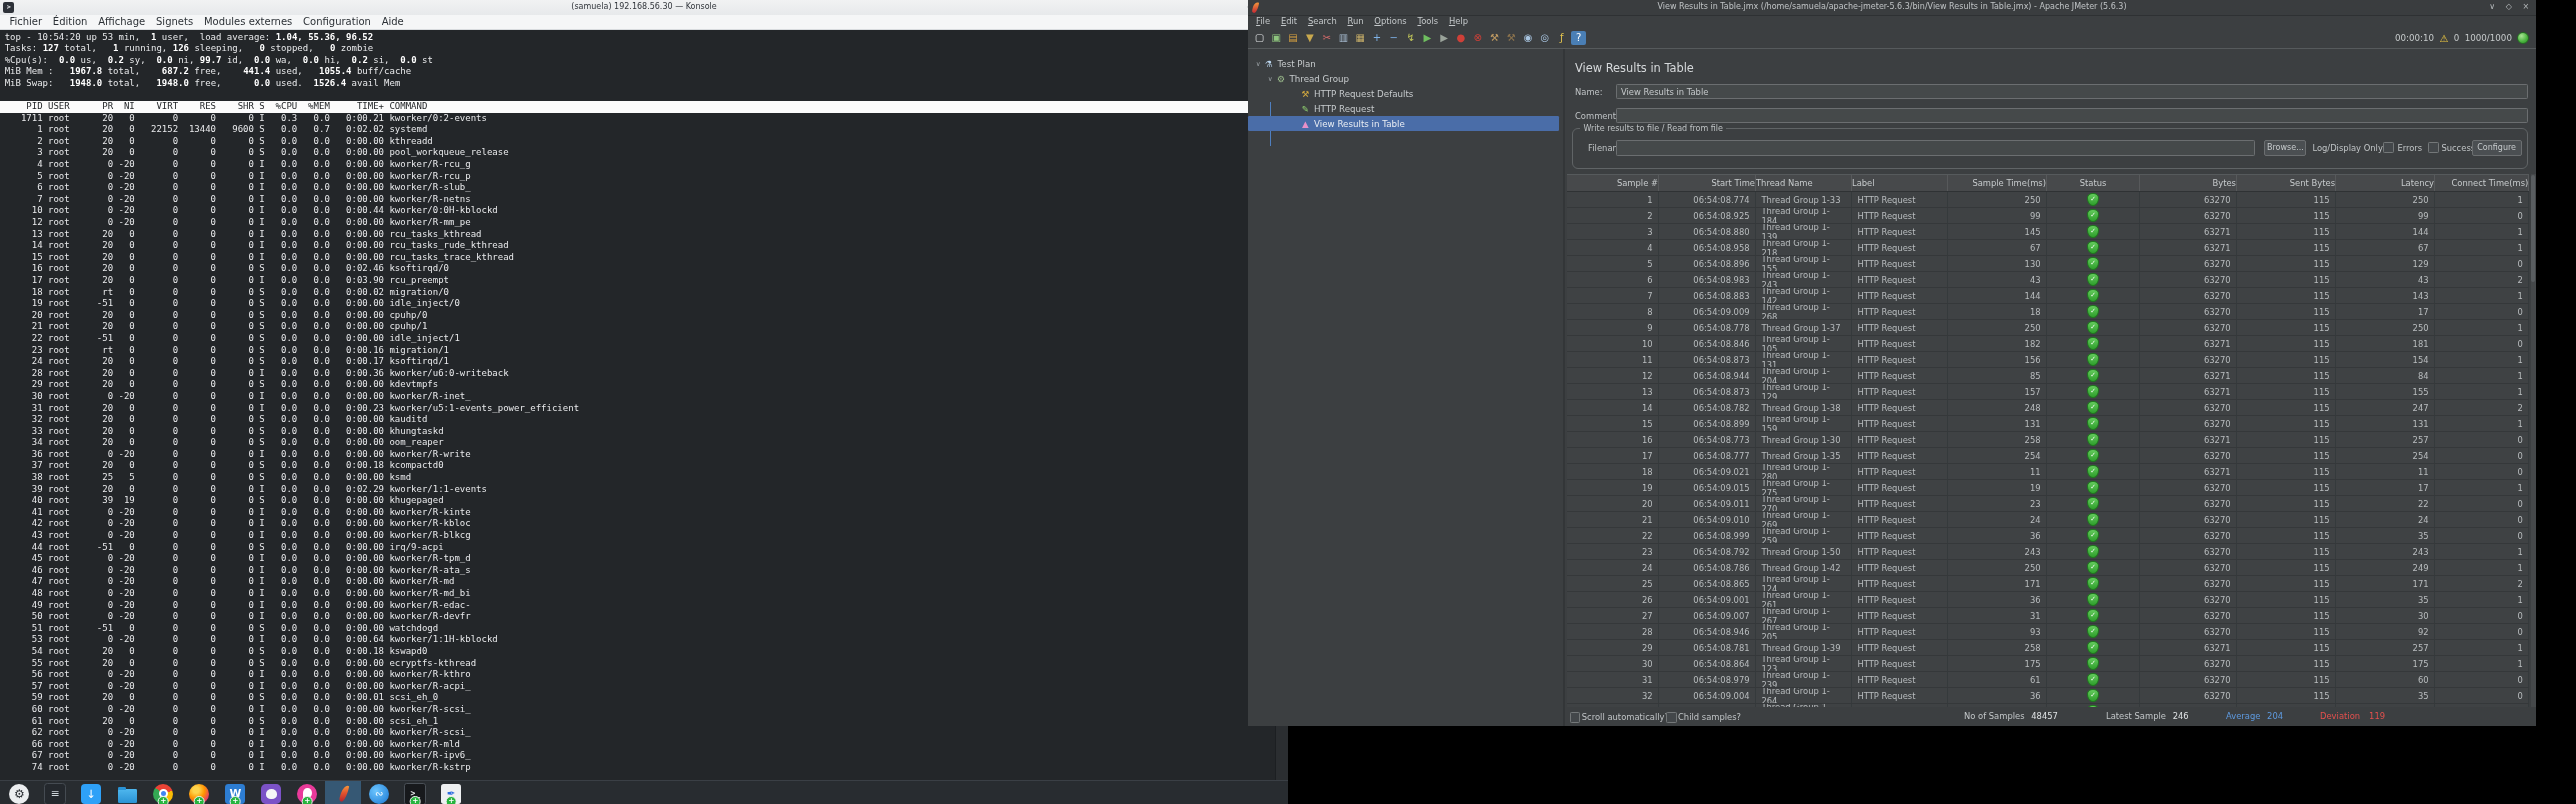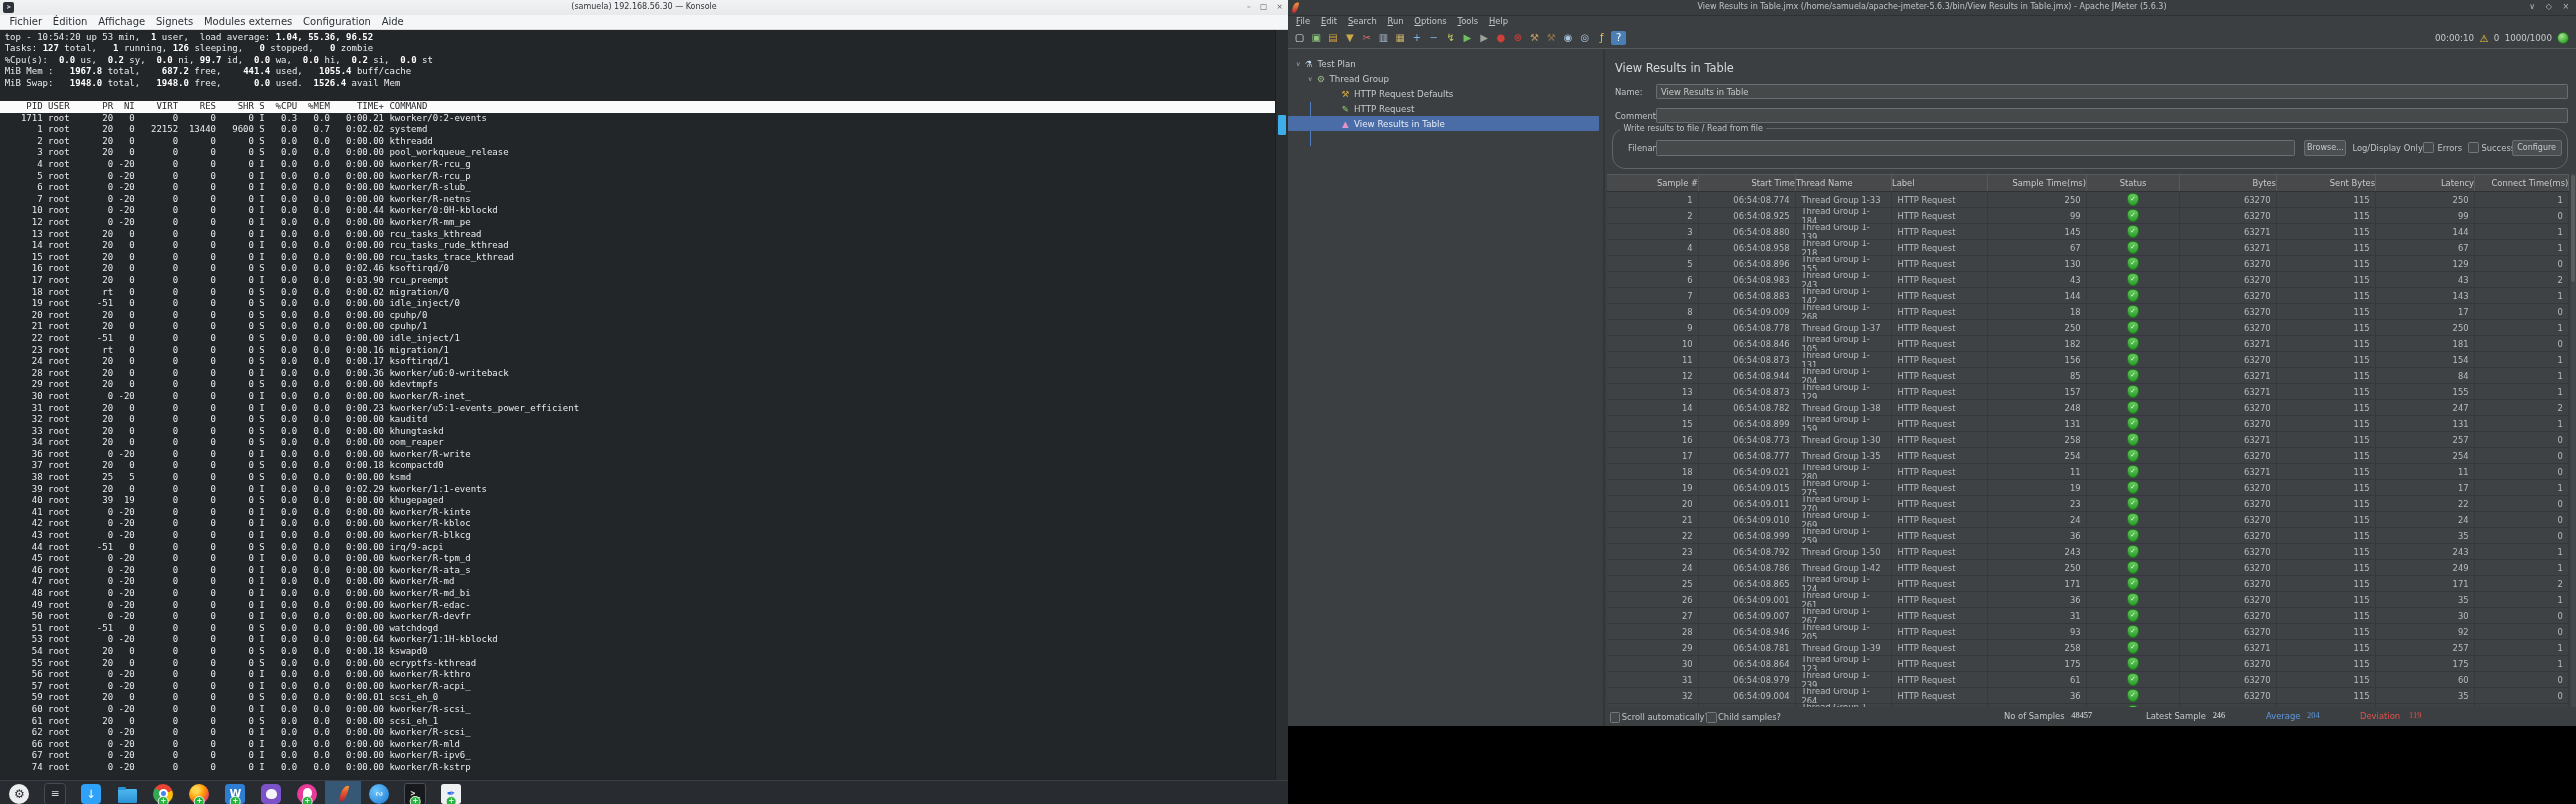--- a/index.html
+++ b/index.html
@@ -39,21 +39,21 @@
   .ti-github-desktop::after{content:"";position:absolute;left:4.7px;top:5.4px;width:10.7px;height:9.4px;background:#f5f6f7;border-radius:50% 50% 46% 46%;}
   .ti-media-player{background:#e93a9a;border-radius:50%;}
   .ti-media-player::after{content:"";position:absolute;left:6px;top:4.7px;width:8.7px;height:10px;background:#fff;border-radius:50% 50% 50% 0;}
   .ti-apache-jmeter::after{content:"";position:absolute;left:7.4px;top:1.3px;width:6px;height:17.4px;background:linear-gradient(160deg,#f7a23d,#e4572e 45%,#b01f2e);border-radius:90% 10% 55% 45%/60% 40% 70% 30%;transform:rotate(18deg);}
   .ti-falkon-browser{background:radial-gradient(circle at 35% 35%,#6cc6ff,#1976d2);border-radius:50%;color:#fff;font-size:10px;}
   .ti-konsole{background:#17191c;border:0.7px solid #4a5057;border-radius:2.7px;color:#e8eaec;font-family:"DejaVu Sans Mono",monospace;font-weight:bold;font-size:8px;}
   .ti-scribus{background:#eef0f2;border-radius:2.7px;color:#2d6cdf;font-size:10.7px;}
   .badge{position:absolute;left:50%;transform:translateX(-50%);bottom:0;width:8.7px;height:8.7px;border-radius:50%;background:#27b43e;border:0.7px solid #f2f2f2;color:#fff;font:bold 7.4px/7.4px "DejaVu Sans",sans-serif;text-align:center;}
 
   
-  .jmeter{position:absolute;left:1288px;top:0;width:1288px;height:726px;background:#3c3f41;color:#c2c6c8;}
+  .jmeter{position:absolute;left:1248px;top:0;width:1288px;height:726px;background:#3c3f41;color:#c2c6c8;}
   .jtitle{position:absolute;top:0;left:0;right:0;height:14.8px;background:#3a3d3f;border-bottom:0.7px solid #2e3133;text-align:center;line-height:14.8px;font-size:8px;color:#c0c4c6;}
   .jfeather{position:absolute;left:5.4px;top:2px;width:4.7px;height:10.7px;background:linear-gradient(160deg,#f7a23d,#c22032);border-radius:90% 10% 60% 40%/60% 40% 75% 25%;transform:rotate(15deg);}
   .jctrl{position:absolute;right:6.7px;top:0;height:14.8px;display:flex;gap:10.7px;align-items:center;font-size:8px;color:#b6babc;}
   .jmenubar{position:absolute;top:14.8px;left:0;right:0;height:13.4px;display:flex;align-items:center;padding-left:2.7px;}
   .jmenu{padding:0 5.4px;font-size:8.4px;color:#c4c8ca;}
   .mn{text-decoration:underline;}
   .jtoolbar{position:absolute;top:28px;left:0;right:0;height:20px;border-bottom:0.7px solid #565a5c;display:flex;align-items:center;padding-left:4px;gap:2px;}
   .tbi{width:14.8px;height:14.8px;display:flex;align-items:center;justify-content:center;font-size:10px;border-radius:2px;}
   .jstatus{position:absolute;right:6.7px;top:28px;height:20px;display:flex;align-items:center;gap:5.4px;font-size:8.7px;color:#c6cacb;}
   .warn{color:#e9c440;font-size:10px;}
@@ -64,40 +64,40 @@
   .chev{width:9.4px;text-align:center;color:#9aa0a4;font-size:6.7px;}
   .ticon{width:12px;text-align:center;font-size:8.7px;margin-right:2.7px;}
   .trow.sel{background:#4a6da8;color:#e9edf3;margin-right:4px;border-radius:1.3px;}
   .i0{padding-left:5.4px;}.i1{padding-left:17.4px;}.i2{padding-left:42px;}
   .guide{position:absolute;left:21.5px;top:53px;height:44px;width:1.3px;background:#4f7fbf;}
 
   .jcontent{position:absolute;left:319px;top:49px;right:0;bottom:0;}
   .jheading{position:absolute;left:8px;top:12px;font-size:11.4px;color:#d6d9db;}
   .flabel{position:absolute;font-size:8.4px;color:#c0c4c6;}
   .finput{position:absolute;height:15.4px;background:#45494a;border:0.7px solid #6b6e70;border-radius:1.3px;color:#c6cacc;font-size:8.4px;padding:0 4px;box-sizing:border-box;font-family:"DejaVu Sans",sans-serif;}
-  .fset{position:absolute;left:5.4px;right:8px;top:79px;height:39px;border:0.7px solid #606466;border-radius:13px;}
+  .fset{position:absolute;left:5.4px;right:8px;top:79px;height:39px;border:0.7px solid #606466;border-radius:6px;}
   .flegend{position:absolute;left:6.7px;top:-5.4px;background:#3c3f41;padding:0 3.4px;font-size:8px;color:#bfc3c5;}
   .btn{position:absolute;height:16px;background:#4b4f52;border:0.7px solid #6b6e70;border-radius:2px;color:#c6cacc;font-size:8px;text-align:center;line-height:14.8px;box-sizing:border-box;}
   .cb{position:absolute;width:8.7px;height:8.7px;background:#43474a;border:0.7px solid #747879;border-radius:1.3px;}
 
   .jtable{position:absolute;left:0;top:125px;right:6.7px;bottom:19px;overflow:hidden;}
   .thead,.jrow{display:grid;grid-template-columns:92px 97px 96px 96px 99px 93px 97px 99px 99px 1fr;}
   .thead{height:16px;background:#47494b;border-top:0.7px solid #565a5c;border-bottom:0.7px solid #2f3234;}
   .hc{display:flex;align-items:center;justify-content:center;font-size:8.4px;color:#c7cbcd;border-right:0.7px solid #57595b;}
   .jrow{height:15px;background:#3f4244;border-bottom:0.7px solid #35383a;}
   .jc{display:flex;align-items:center;font-size:8.4px;color:#b9bdbf;border-right:0.7px solid #353a3c;padding:0 5.4px;overflow:hidden;}
   .c0,.c1,.c4,.c6,.c7,.c8,.c9{justify-content:flex-end;}
   .c2,.c3{justify-content:flex-start;}
   .c5{justify-content:center;}
   .shield{width:9.4px;height:10.7px;background:linear-gradient(#63cb5c,#2f9e2c);border:0.7px solid #1f7a1e;border-radius:50% 50% 50% 50%/38% 38% 62% 62%;color:#fff;font-size:6.7px;line-height:10px;text-align:center;}
   .jscroll{position:absolute;right:0;top:125px;width:5.4px;bottom:19px;background:#45484a;}
   .jsthumb{position:absolute;top:1.3px;left:0.7px;right:0.7px;height:107px;background:#595d60;border-radius:2.7px;}
   .jfoot{position:absolute;left:0;right:0;bottom:0;height:19px;}
   .stat{position:absolute;top:4px;font-size:8.4px;color:#c3c7c9;display:flex;gap:6.7px;}
-  .stat .v{color:#dfe2e4;font-family:Liberation Serif, serif;}
+  .stat .v{color:#dfe2e4;}
   .stat.avg,.stat.avg .v{color:#5e9ae0;}
   .stat.dev,.stat.dev .v{color:#e4504d;}
   .flab{position:absolute;top:5.4px;font-size:8.4px;color:#c0c4c6;}
 </style>
 </head>
 <body>
 
 <div id="screen">
 
   <div class="konsole">

